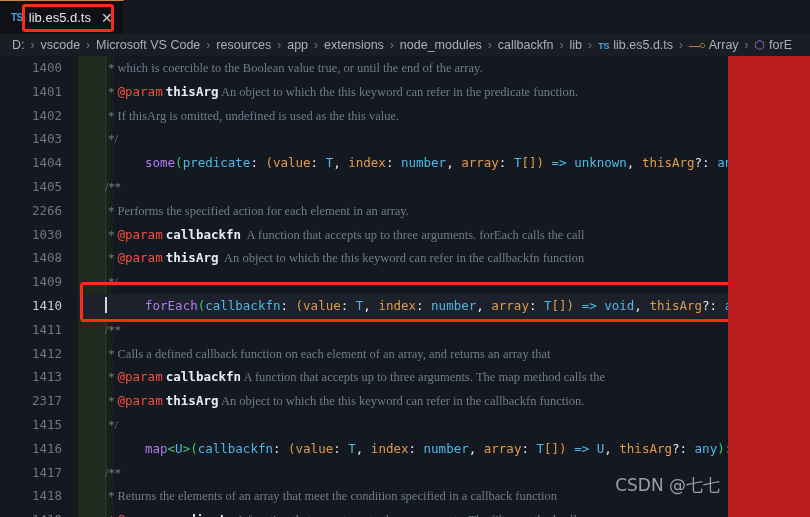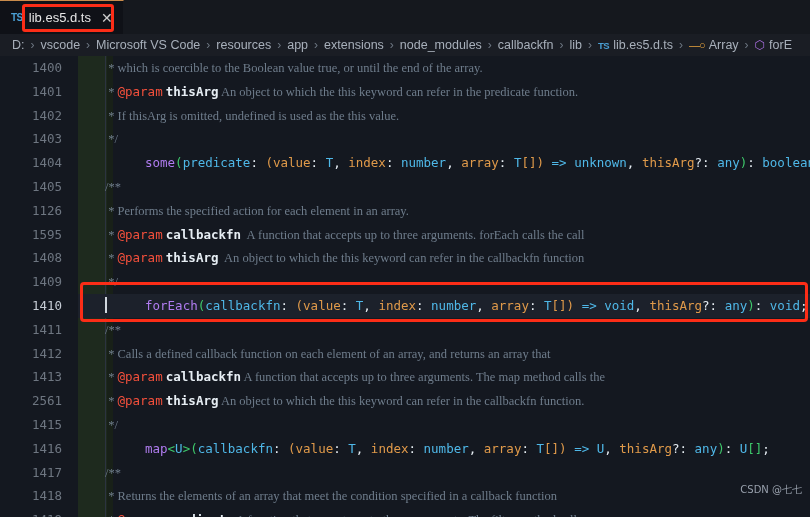--- a/index.html
+++ b/index.html
@@ -56,21 +56,21 @@
   .crumb-sep { color: #6d7682; margin: 0 6px; font-size: 12px; }
   .crumb-item { display: inline-flex; align-items: center; gap: 4px; }
   .ico-ts {
     font-size: 9.5px; font-weight: bold; color: #4a9fd4; letter-spacing: -0.4px;
   }
   .ico-key { color: #e8a33d; font-size: 11px; letter-spacing: -1px; }
   .ico-cube { color: #a96ee0; font-size: 12px; }
 
   
   .editor {
-    position: absolute; left: 0; top: 56px; width: 810px; height: 461px;
+    position: absolute; left: 0; top: 56px; width: 728px; height: 461px;
     background: #141820;
     font-family: "DejaVu Sans Mono", monospace;
     font-size: 12.5px;
     overflow: hidden;
   }
   .gutter-bg {
     position: absolute; left: 0; top: 0; width: 78px; height: 461px;
     background: #141820;
   }
   
@@ -131,21 +131,21 @@
   
   .anno-line {
     position: absolute; left: 80px; top: 226px; width: 728px; height: 40px;
     border: 3px solid #fc2d17; border-radius: 4px; pointer-events: none;
     z-index: 5;
   }
 
   
   .watermark {
     position: absolute; right: 8px; bottom: 20px;
-    color: #9fa7b3; font-size: 10px; font-family: "DejaVu Sans", sans-serif;
+    color: #9fa7b3; font-size: 17px; font-family: "DejaVu Sans", sans-serif;
     opacity: 0.95; pointer-events: none;
   }
 </style>
 </head>
 <body>
 
 <div id="app">
 
   <div class="tabbar">
     <div class="tab">
@@ -234,25 +234,25 @@
         </div>
         <div class="row">
           <div class="ln">1404</div>
           <div class="code"><span class="c-fn">some</span><span class="c-green">(</span><span class="c-type">predicate</span><span class="c-punct">: </span><span class="c-param">(</span><span class="c-param">value</span><span class="c-punct">: </span><span class="c-type">T</span><span class="c-punct">, </span><span class="c-param">index</span><span class="c-punct">: </span><span class="c-type">number</span><span class="c-punct">, </span><span class="c-param">array</span><span class="c-punct">: </span><span class="c-type">T</span><span class="c-param">[]</span><span class="c-param">)</span><span class="c-op"> =&gt; </span><span class="c-type">unknown</span><span class="c-punct">, </span><span class="c-param">thisArg</span><span class="c-punct">?: </span><span class="c-type">any</span><span class="c-green">)</span><span class="c-punct">: </span><span class="c-type">boolean</span><span class="c-punct">;</span></div>
         </div>
         <div class="row">
           <div class="ln">1405</div>
           <div class="code"><span class="c-comment">/**</span></div>
         </div>
         <div class="row">
-          <div class="ln">1126</div>
+          <div class="ln">2266</div>
           <div class="code"><span class="c-comment"> * Performs the specified action for each element in an array.</span></div>
         </div>
         <div class="row">
-          <div class="ln">1595</div>
+          <div class="ln">1030</div>
           <div class="code"><span class="c-comment"> * </span><span class="c-tag">@param</span><span class="c-comment"> </span><span class="c-bold">callbackfn</span><span class="c-comment">  A function that accepts up to three arguments. forEach calls the call</span></div>
         </div>
         <div class="row">
           <div class="ln">1408</div>
           <div class="code"><span class="c-comment"> * </span><span class="c-tag">@param</span><span class="c-comment"> </span><span class="c-bold">thisArg</span><span class="c-comment">  An object to which the this keyword can refer in the callbackfn function</span></div>
         </div>
         <div class="row">
           <div class="ln">1409</div>
           <div class="code"><span class="c-comment"> */</span></div>
         </div>
@@ -268,21 +268,21 @@
         </div>
         <div class="row">
           <div class="ln">1412</div>
           <div class="code"><span class="c-comment"> * Calls a defined callback function on each element of an array, and returns an array that</span></div>
         </div>
         <div class="row">
           <div class="ln">1413</div>
           <div class="code"><span class="c-comment"> * </span><span class="c-tag">@param</span><span class="c-comment"> </span><span class="c-bold">callbackfn</span><span class="c-comment"> A function that accepts up to three arguments. The map method calls the</span></div>
         </div>
         <div class="row">
-          <div class="ln">2561</div>
+          <div class="ln">2317</div>
           <div class="code"><span class="c-comment"> * </span><span class="c-tag">@param</span><span class="c-comment"> </span><span class="c-bold">thisArg</span><span class="c-comment"> An object to which the this keyword can refer in the callbackfn function.</span></div>
         </div>
         <div class="row">
           <div class="ln">1415</div>
           <div class="code"><span class="c-comment"> */</span></div>
         </div>
         <div class="row">
           <div class="ln">1416</div>
           <div class="code"><span class="c-fn">map</span><span class="c-green">&lt;</span><span class="c-type">U</span><span class="c-green">&gt;</span><span class="c-green">(</span><span class="c-type">callbackfn</span><span class="c-punct">: </span><span class="c-param">(</span><span class="c-param">value</span><span class="c-punct">: </span><span class="c-type">T</span><span class="c-punct">, </span><span class="c-param">index</span><span class="c-punct">: </span><span class="c-type">number</span><span class="c-punct">, </span><span class="c-param">array</span><span class="c-punct">: </span><span class="c-type">T</span><span class="c-param">[]</span><span class="c-param">)</span><span class="c-op"> =&gt; </span><span class="c-type">U</span><span class="c-punct">, </span><span class="c-param">thisArg</span><span class="c-punct">?: </span><span class="c-type">any</span><span class="c-green">)</span><span class="c-punct">: </span><span class="c-type">U</span><span class="c-green">[]</span><span class="c-punct">;</span></div>
         </div>

